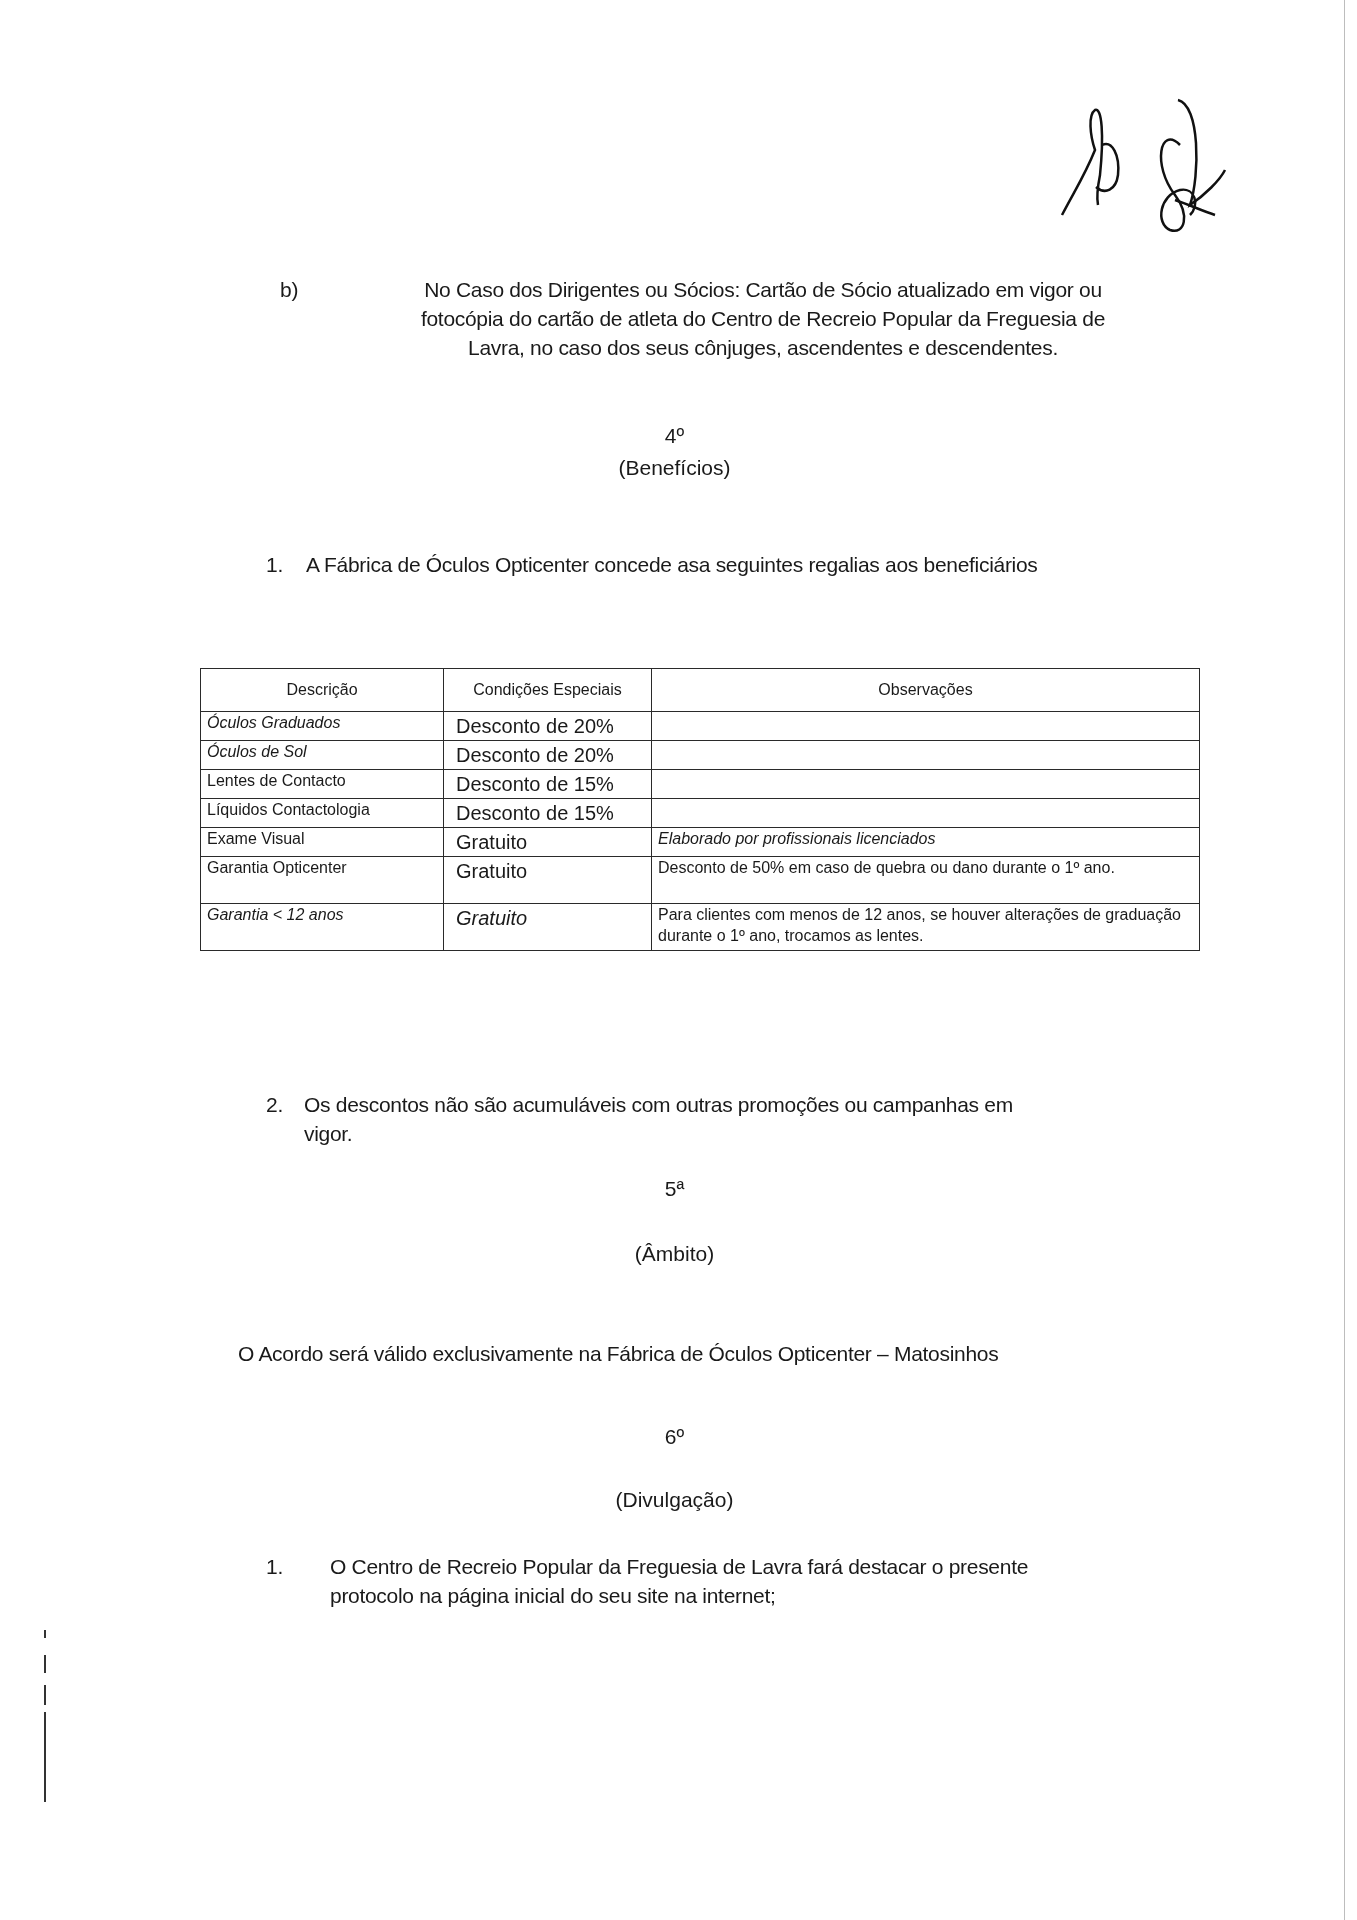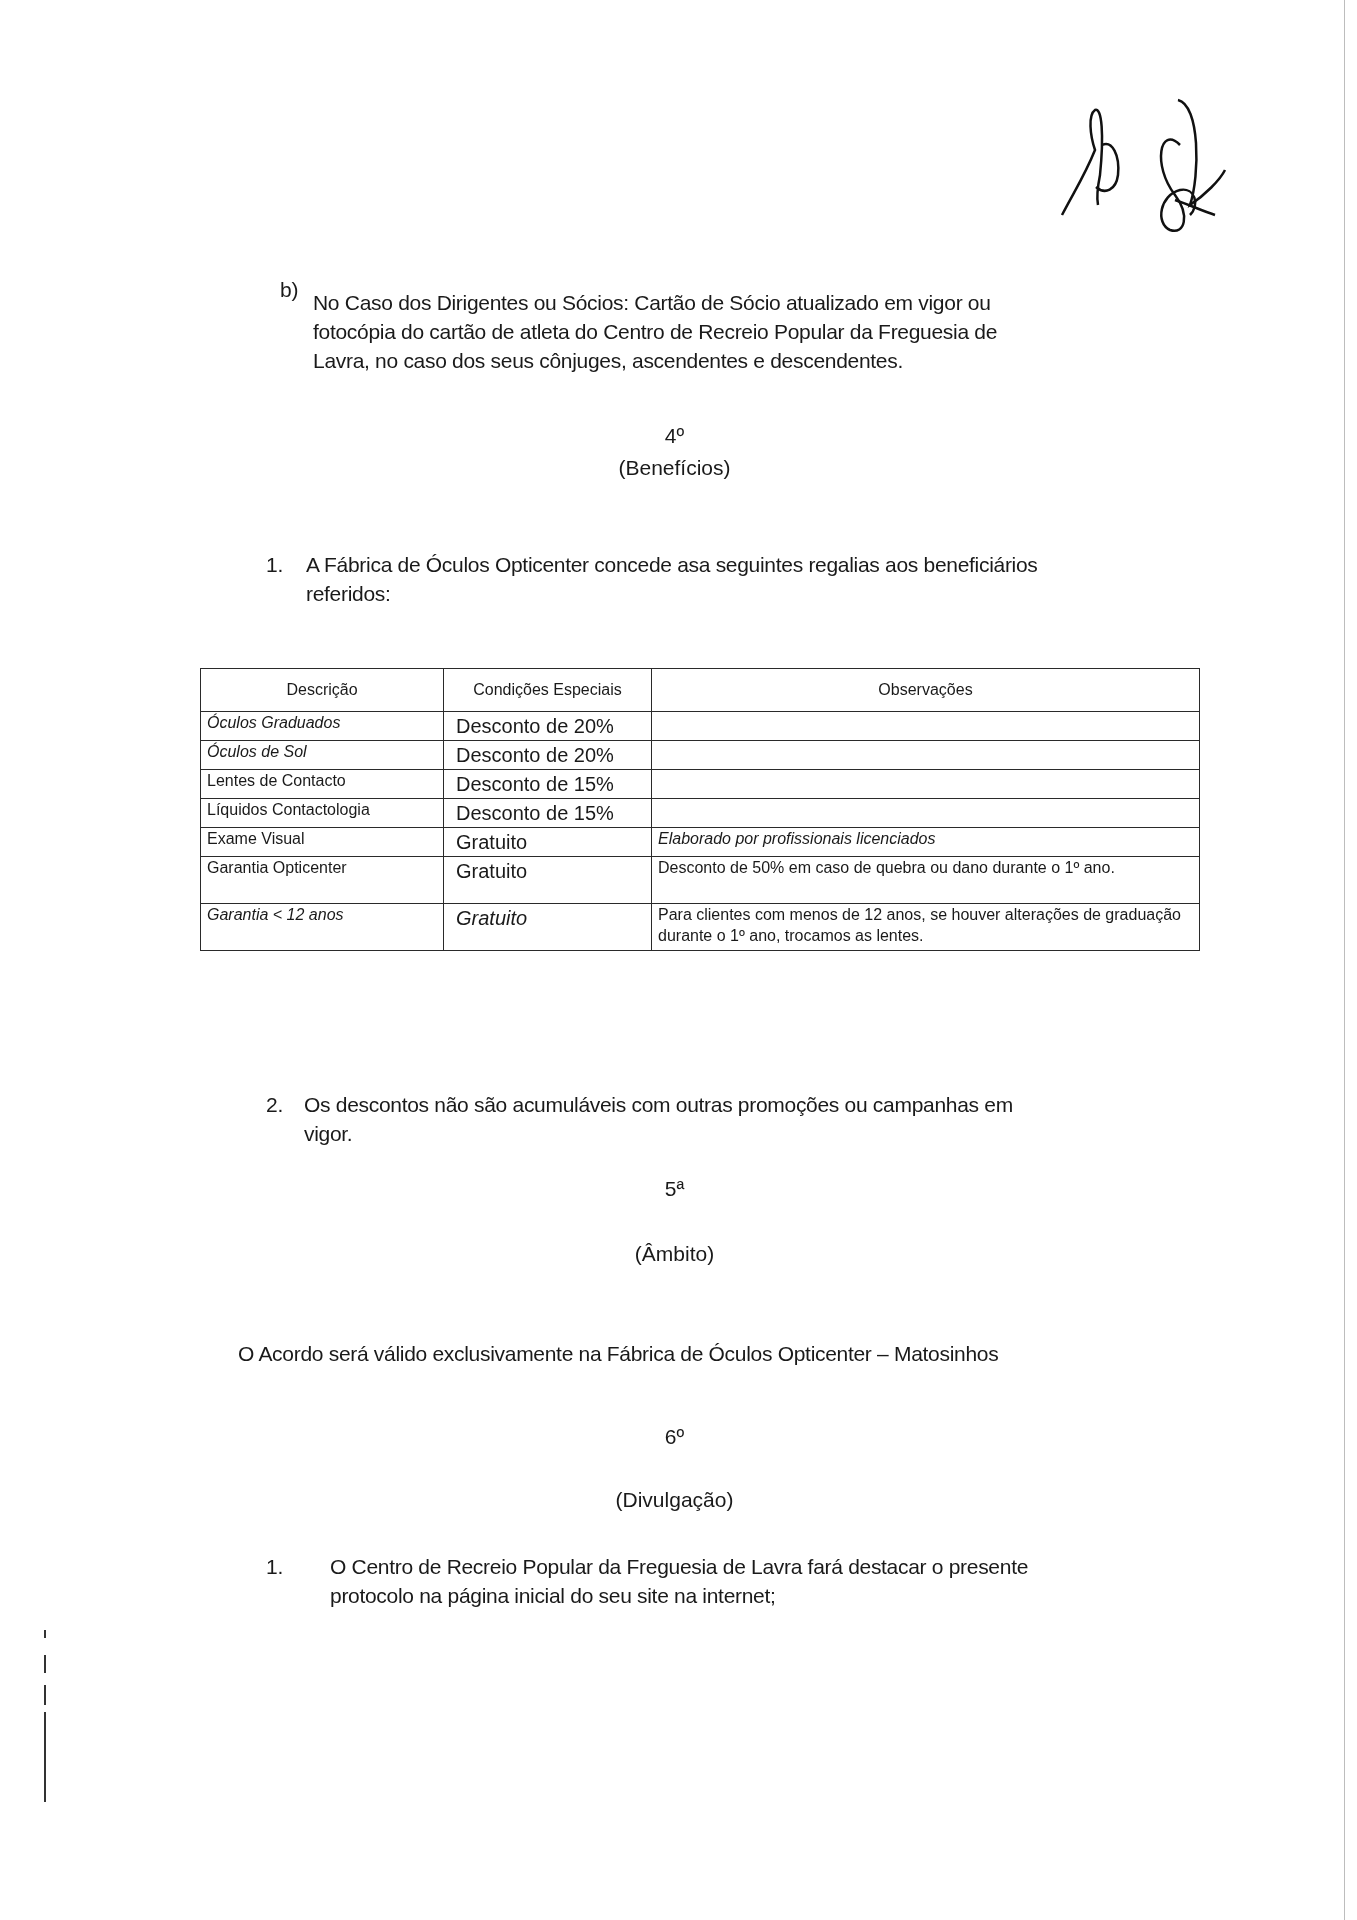--- a/index.html
+++ b/index.html
@@ -49,33 +49,32 @@
     <path d="M52 50 C62 45 70 60 68 80 C66 95 55 100 46 92"></path>
   </g>
   <g fill="none" stroke="#111" stroke-width="2.5">
     <path d="M130 50 C110 30 102 70 125 100 C140 120 135 140 120 135 C105 128 110 100 130 95 C145 92 150 110 140 120"></path>
     <path d="M128 5 C150 10 150 80 140 110 C155 100 170 85 175 75"></path>
     <path d="M125 105 C140 110 150 115 165 120"></path>
   </g>
 </svg>
 
 <div class="abs para" style="left:280px;top:275px;">b)</div>
-<div class="abs para" style="left:313px;top:288px;width:900px;">
+<div class="abs para" style="left:313px;top:275px;width:900px;text-align:center;">
   <div>No Caso dos Dirigentes ou Sócios: Cartão de Sócio atualizado em vigor ou</div>
   <div>fotocópia do cartão de atleta do Centro de Recreio Popular da Freguesia de</div>
   <div>Lavra, no caso dos seus cônjuges, ascendentes e descendentes.</div>
 </div>
 
 <div class="abs center" style="top:424px;">4º</div>
 <div class="abs center" style="top:456px;">(Benefícios)</div>
 
 <div class="abs para" style="left:266px;top:550px;">1.</div>
 <div class="abs para" style="left:306px;top:550px;width:900px;">
   <div>A Fábrica de Óculos Opticenter concede asa seguintes regalias aos beneficiários</div>
-  <div>referidos:</div>
 </div>
 
 <table class="benefits">
   <colgroup>
     <col class="col-desc">
       <col class="col-cond">
       <col>
   </colgroup>
   <tbody>
       <tr>

